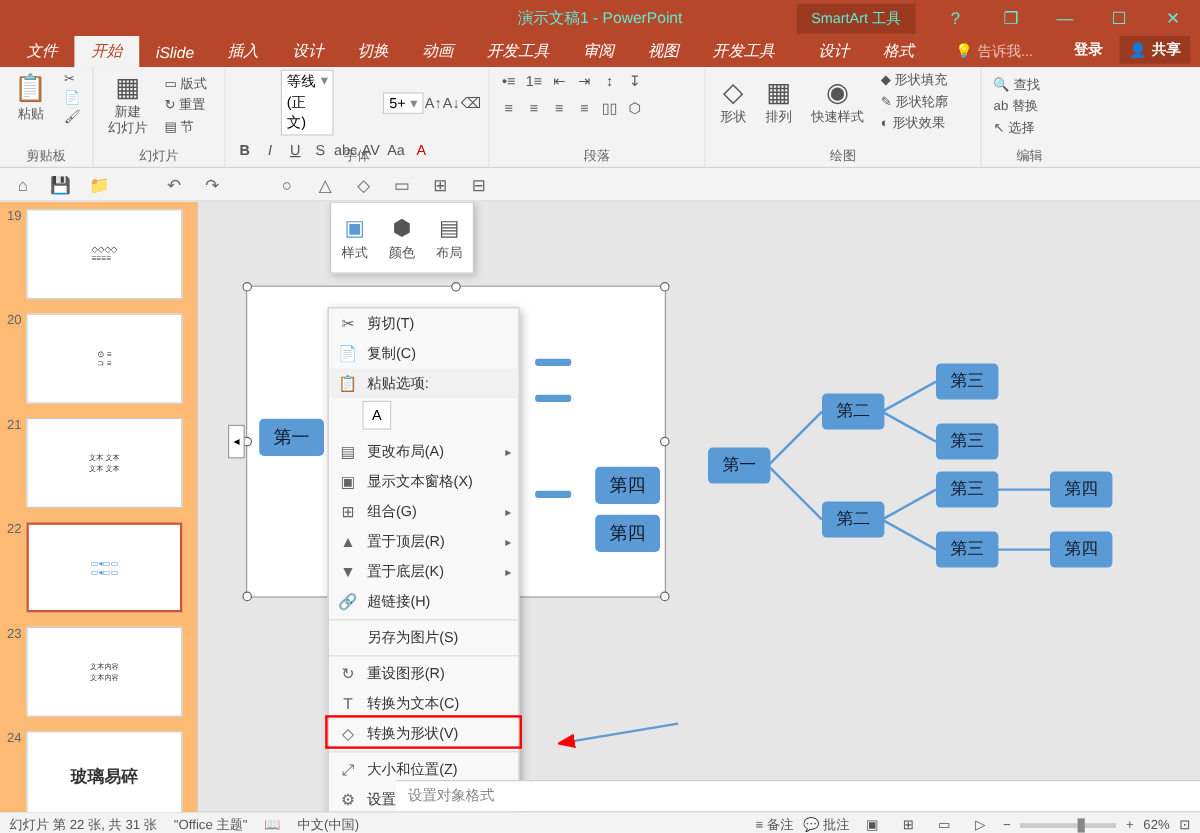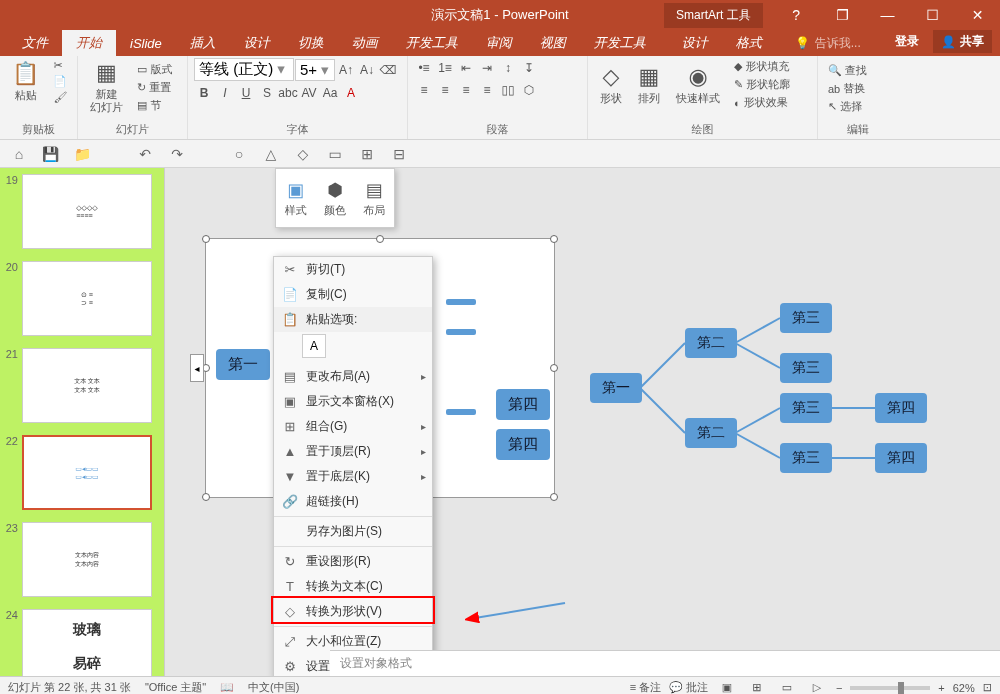--- a/index.html
+++ b/index.html
@@ -1,19 +1,19 @@
 <!DOCTYPE html>
 <html><head>
 <meta charset="utf-8">
 <style>
 * { margin: 0; padding: 0; box-sizing: border-box; font-family: "Microsoft YaHei", sans-serif; }
 body { width: 1000px; height: 694px; background: #fff; overflow: hidden; font-size: 12px; position: relative; }
 
 
-.title-bar { height: 30px; background: #b7472a; color: #ffffff; display: flex; align-items: center; position: relative; }
+.title-bar { height: 30px; background: #b7472a; color: #5eead4; display: flex; align-items: center; position: relative; }
 .title-text { position: absolute; left: 50%; transform: translateX(-50%); font-size: 13px; }
 .smartart-tool { position: absolute; left: 664px; background: #9a3a21; padding: 4px 12px; font-size: 12px; }
 .window-controls { position: absolute; right: 0; display: flex; }
 .window-controls .wc { width: 45px; height: 30px; display: flex; align-items: center; justify-content: center; font-size: 14px; }
 .help-icon { position: absolute; right: 200px; font-size: 14px; }
 
 
 .ribbon-tabs { height: 26px; background: #b7472a; color: #fff; display: flex; align-items: stretch; padding-left: 8px; }
 .ribbon-tab { padding: 4px 14px; font-size: 13px; cursor: pointer; display: flex; align-items: center; font-style: italic; }
 .ribbon-tab.active { background: #f3f3f3; color: #b7472a; }
@@ -26,38 +26,38 @@
 
 .ribbon-body { height: 84px; background: #f3f3f3; border-bottom: 1px solid #d4d4d4; display: flex; }
 .ribbon-group { border-right: 1px solid #e1e1e1; padding: 2px 6px; display: flex; flex-direction: column; position: relative; }
 .ribbon-group-label { position: absolute; bottom: 2px; left: 50%; transform: translateX(-50%); font-size: 11px; color: #666; white-space: nowrap; }
 .ribbon-icons-row { display: flex; gap: 4px; align-items: center; }
 .big-btn { display: flex; flex-direction: column; align-items: center; justify-content: center; padding: 2px 6px; color: #555; }
 .big-btn .icon { font-size: 22px; margin-bottom: 2px; }
 .big-btn .label { font-size: 11px; text-align: center; line-height: 1.2; }
 .small-btn-stack { display: flex; flex-direction: column; gap: 1px; }
 .small-btn { font-size: 11px; color: #555; padding: 1px 4px; display: flex; align-items: center; gap: 3px; }
-.font-combo { border: 1px solid #ccc; background: #fff; padding: 1px 4px; font-size: 15px; display: flex; align-items: flex-start; }
+.font-combo { border: 1px solid #ccc; background: #fff; padding: 1px 4px; font-size: 12px; display: flex; align-items: flex-start; margin-left: 40px; }
 .font-combo .arrow { margin-left: 4px; color: #888; }
 .font-toolbar { display: flex; flex-direction: column; gap: 2px; }
 .font-row { display: flex; gap: 1px; align-items: center; }
 .font-row .tb { width: 20px; height: 20px; display: flex; align-items: center; justify-content: center; font-size: 12px; color: #555; }
 
 
 .qat-row { height: 28px; background: #f3f3f3; border-bottom: 1px solid #d4d4d4; display: flex; align-items: center; padding-left: 8px; gap: 10px; }
 .qat-btn { width: 22px; height: 22px; display: flex; align-items: center; justify-content: center; color: #666; font-size: 14px; }
 
 
 .main-area { display: flex; height: 508px; background: #e6e6e6; }
-.slide-panel { width: 165px; background: #bef264; overflow-y: auto; border-right: 1px solid #ccc; }
+.slide-panel { width: 165px; background: #fdba74; overflow-y: auto; border-right: 1px solid #ccc; }
 .slide-thumb-wrap { display: flex; padding: 6px 4px; gap: 4px; }
 .slide-num { font-size: 11px; color: #666; width: 14px; text-align: right; }
 .slide-thumb { width: 130px; height: 75px; border: 1px solid #ccc; background: #fff; position: relative; overflow: hidden; }
 .slide-thumb.active { border: 2px solid #d35230; }
-.thumb-content { position: absolute; inset: 0; display: flex; align-items: center; justify-content: center; font-size: 7px; color: #333; flex-direction: column; }
+.thumb-content { position: absolute; inset: 0; display: flex; align-items: center; justify-content: center; font-size: 7px; color: #333; }
 
 
 .canvas-area { flex: 1; position: relative; background: #e6e6e6; overflow: hidden; }
 .smartart-box { position: absolute; left: 40px; top: 70px; width: 350px; height: 260px; border: 1px solid #999; background: #fff; }
 .smartart-box .handle { position: absolute; width: 8px; height: 8px; background: #fff; border: 1px solid #666; border-radius: 50%; }
 .smartart-box .h-tl { top: -4px; left: -4px; }
 .smartart-box .h-tr { top: -4px; right: -4px; }
 .smartart-box .h-bl { bottom: -4px; left: -4px; }
 .smartart-box .h-br { bottom: -4px; right: -4px; }
 .smartart-box .h-tm { top: -4px; left: 50%; margin-left: -4px; }

